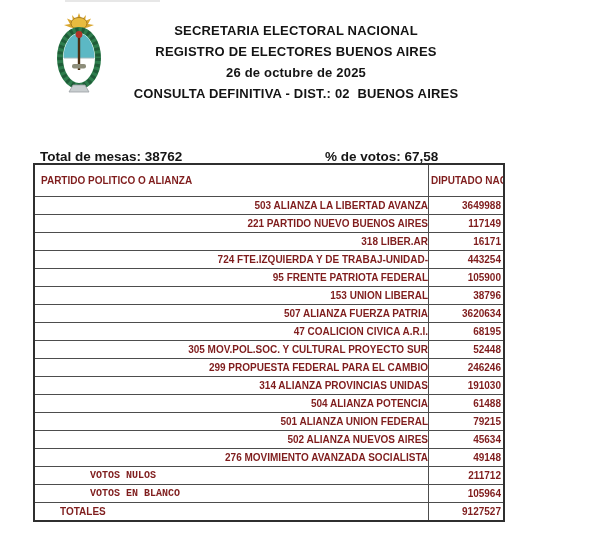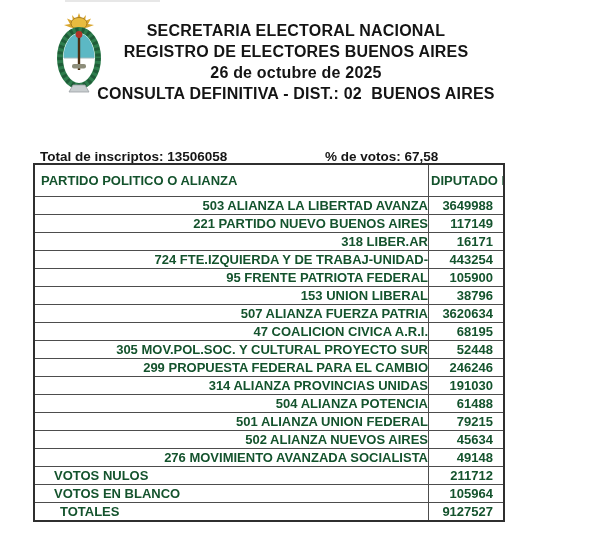--- a/index.html
+++ b/index.html
@@ -18,63 +18,63 @@
     background:#e7e7e7;
   }
 
   
   .emblem { position:absolute; left:55px; top:12px; width:48px; height:82px; }
   .header-lines {
     position:absolute; left:0; top:20px; width:592px;
     text-align:center;
   }
   .header-line {
-    font-size:16px; line-height:21px; letter-spacing:0.2px;
+    font-size:13px; line-height:21px; letter-spacing:0.2px;
     white-space:pre; color:#141414;
   }
 
   
   .summary-left  { position:absolute; left:40px;  top:114px; font-size:13.5px; line-height:17px; white-space:pre; }
   .summary-right { position:absolute; left:325px; top:114px; font-size:13.5px; line-height:17px; white-space:pre; }
   .sobre-label { word-spacing:6px; }
   .sum-line { white-space:pre; }
 
   
   table.results {
     position:absolute; left:33px; top:163px;
     width:457px;
     border-collapse:collapse;
     table-layout:fixed;
     background:#fff;
     border:2px solid #2f2f2f;
   }
   table.results th, table.results td {
     border:1px solid #4d4d4d;
-    font-size:13px;
+    font-size:10px;
     font-weight:bold;
-    color:#14532d;
+    color:#7f1d1d;
     overflow:hidden;
     white-space:nowrap;
   }
   th.col-party {
     width:387px; height:31px;
     text-align:left; padding:0 0 0 6px;
     font-size:13px;
   }
   th.col-votes {
     width:70px; height:31px;
     text-align:center; padding:0 2px;
     font-size:13px; line-height:14px;
     white-space:normal;
   }
   td.party { height:17px; padding:0; }
   td.party.party-row  { padding-left:13px;text-align:right; }
-  td.party.special-row{ padding-left:19px; }
+  td.party.special-row{ padding-left:55px;font-family:Liberation Mono, monospace; }
   td.party.total-row  { padding-left:25px; }
-  td.votes { text-align:right; padding-right:10px; }
+  td.votes { text-align:right; padding-right:2px; }
 </style>
 </head>
 <body>
 
 <div class="page">
 
   <div class="scan-artifact"></div>
 
   <div class="emblem">
     <svg width="48" height="82" viewBox="0 0 48 82" xmlns="http://www.w3.org/2000/svg">
@@ -99,20 +99,21 @@
   </div>
 
   <div class="header-lines">
     <div class="header-line">SECRETARIA ELECTORAL NACIONAL</div>
     <div class="header-line">REGISTRO DE ELECTORES BUENOS AIRES</div>
     <div class="header-line">26 de octubre de 2025</div>
     <div class="header-line">CONSULTA DEFINITIVA - DIST.: 02  BUENOS AIRES</div>
   </div>
 
   <div class="summary-left">
+    <div class="sum-line"><span>Total de mesas:</span> <span>38762</span></div>
     <div class="sum-line"><span>Total de inscriptos:</span> <span>13506058</span></div>
   </div>
 
   <div class="summary-right">
     <div class="sum-line"><span>% de votos:</span> <span>67,58</span></div>
     <div class="sum-line sobre-label">Total  de  Sobrecubierta:</div>
     <div class="sum-line">0</div>
   </div>
 
   <table class="results">

